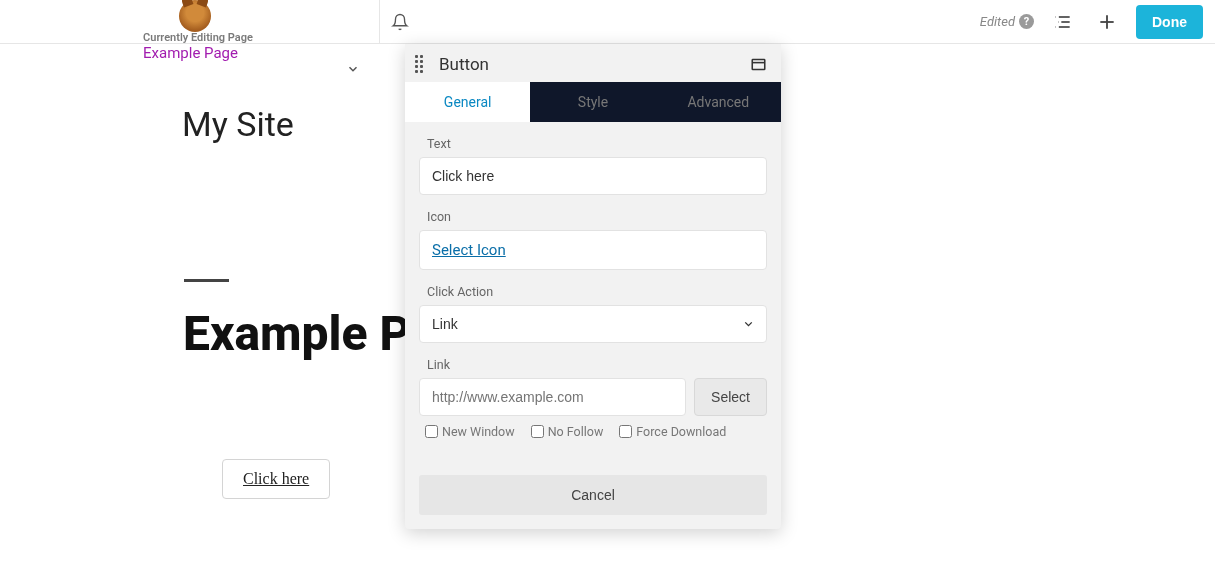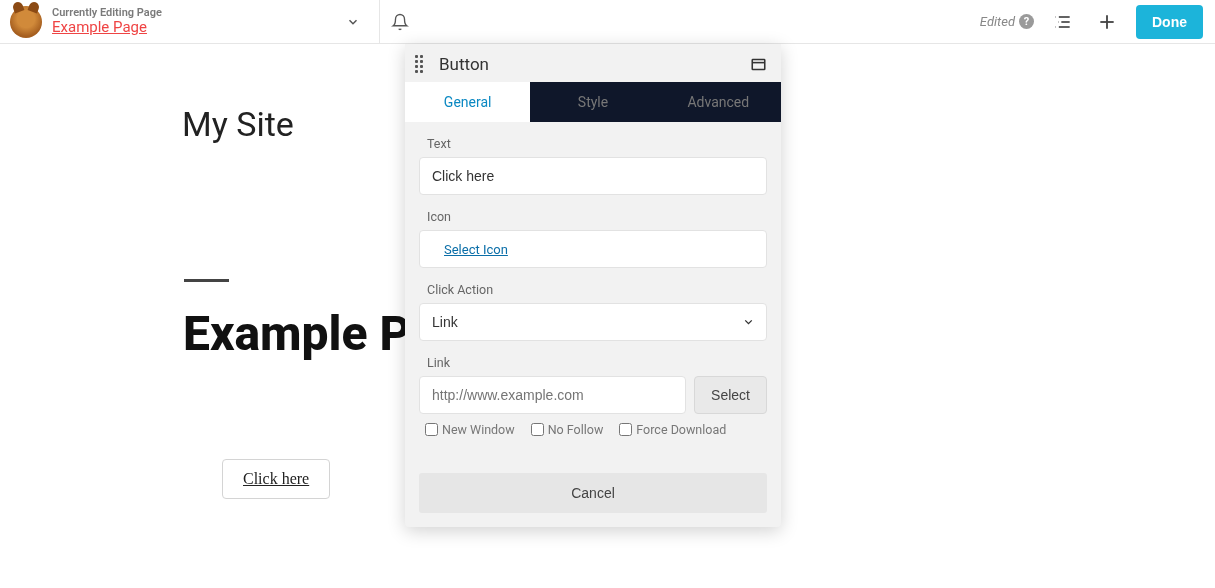--- a/index.html
+++ b/index.html
@@ -21,20 +21,21 @@
     height: 44px;
     border-bottom: 1px solid #e6e6e6;
     padding: 0 12px 0 6px;
   }
   .topbar-left {
     display: flex;
     align-items: center;
     width: 374px;
     height: 100%;
     position: relative;
+    flex-direction: column;
   }
   .topbar-left::after {
     content: "";
     position: absolute;
     right: 0;
     top: 0;
     bottom: 0;
     width: 1px;
     background: #e6e6e6;
   }
@@ -68,22 +69,21 @@
     margin-left: 10px;
     line-height: 1.15;
   }
   .title-sub {
     font-size: 11px;
     color: #7a7a7a;
     font-weight: 600;
   }
   .title-main {
     font-size: 15px;
-    color: #ef4444;
-    text-decoration: underline;
+    color: #a21caf;
   }
   .chev-btn {
     margin-left: auto;
     margin-right: 14px;
     width: 26px; height: 26px;
     display:flex;align-items:center;justify-content:center;
     color:#555;
     cursor:pointer;
   }
 
@@ -254,23 +254,22 @@
   .select { appearance:none; }
   .icon-field {
     background:#fff;
     border:1px solid #e2e2e2;
     border-radius:4px;
     padding:10px 12px;
   }
   .icon-link {
     color:#0a6ea8;
     text-decoration:underline;
-    font-size:13px;
-    cursor:pointer;
-    margin-left:12px;
+    font-size:15px;
+    cursor:pointer;
   }
 
   .link-row { display:flex; gap:8px; }
   .link-row .input { flex:1; color:#9a9a9a; }
   .select-btn {
     background:#e9e9e9;
     border:1px solid #d8d8d8;
     border-radius:4px;
     padding:0 16px;
     font-size:14px;

